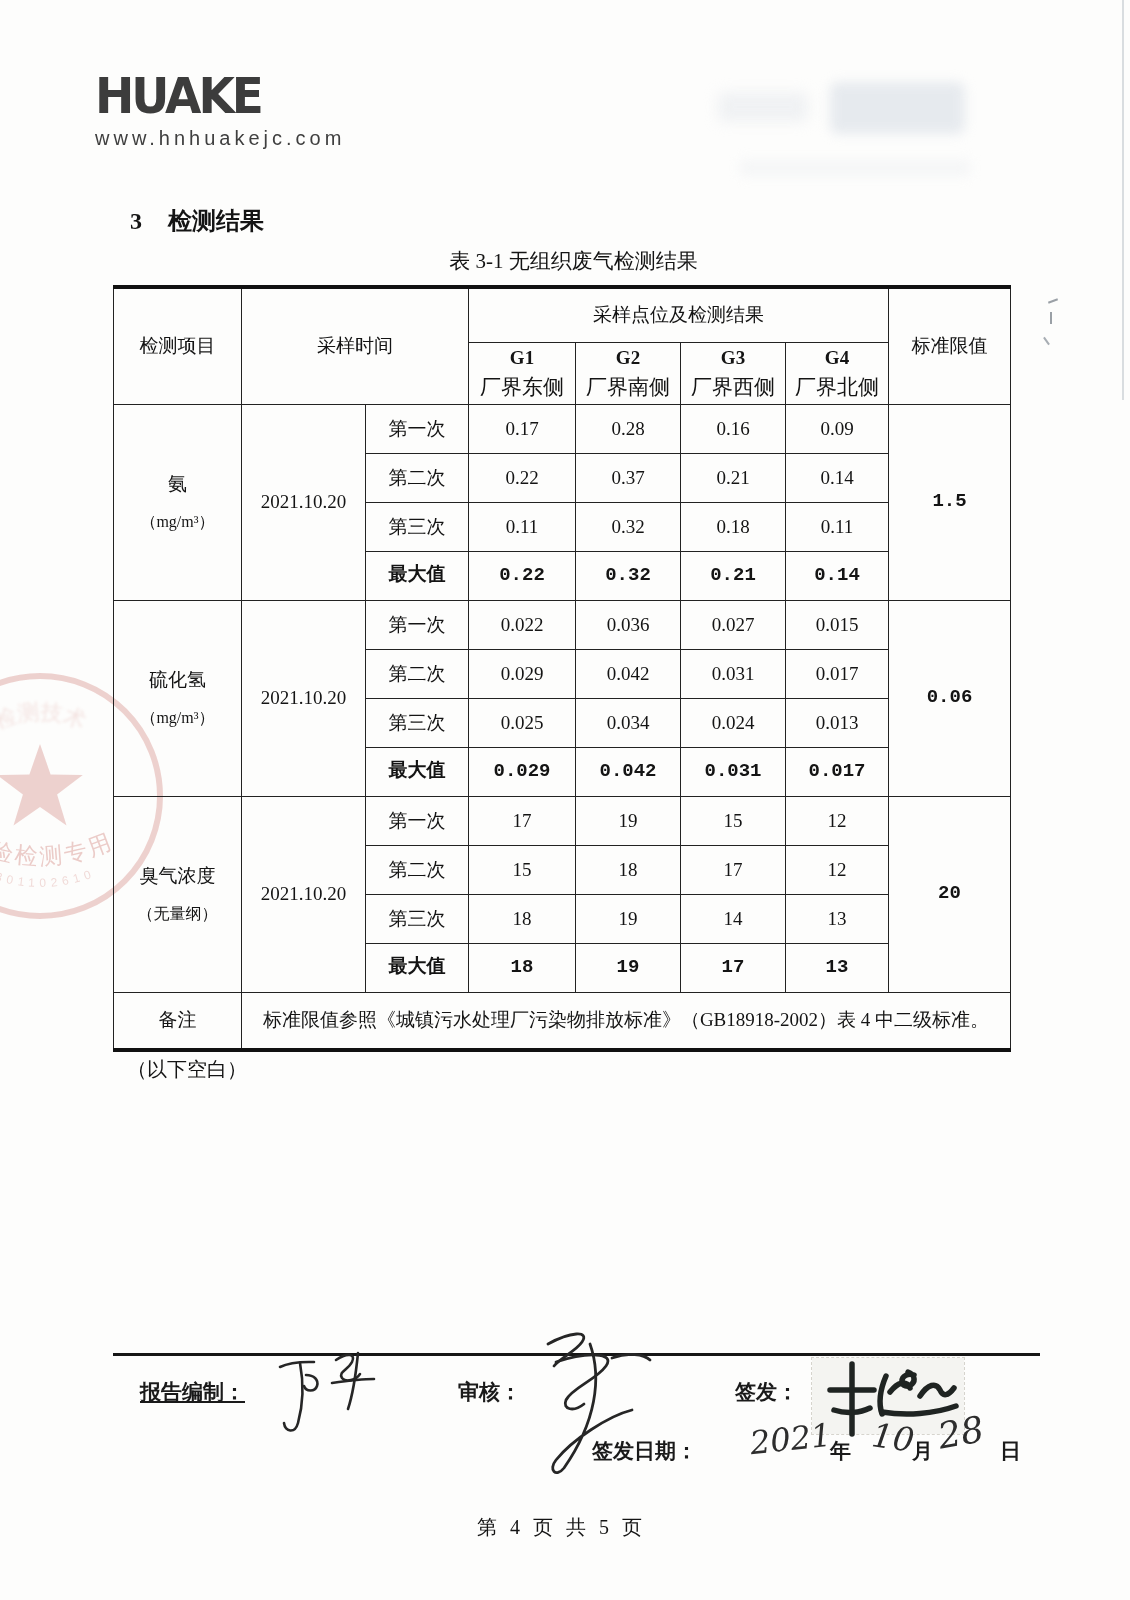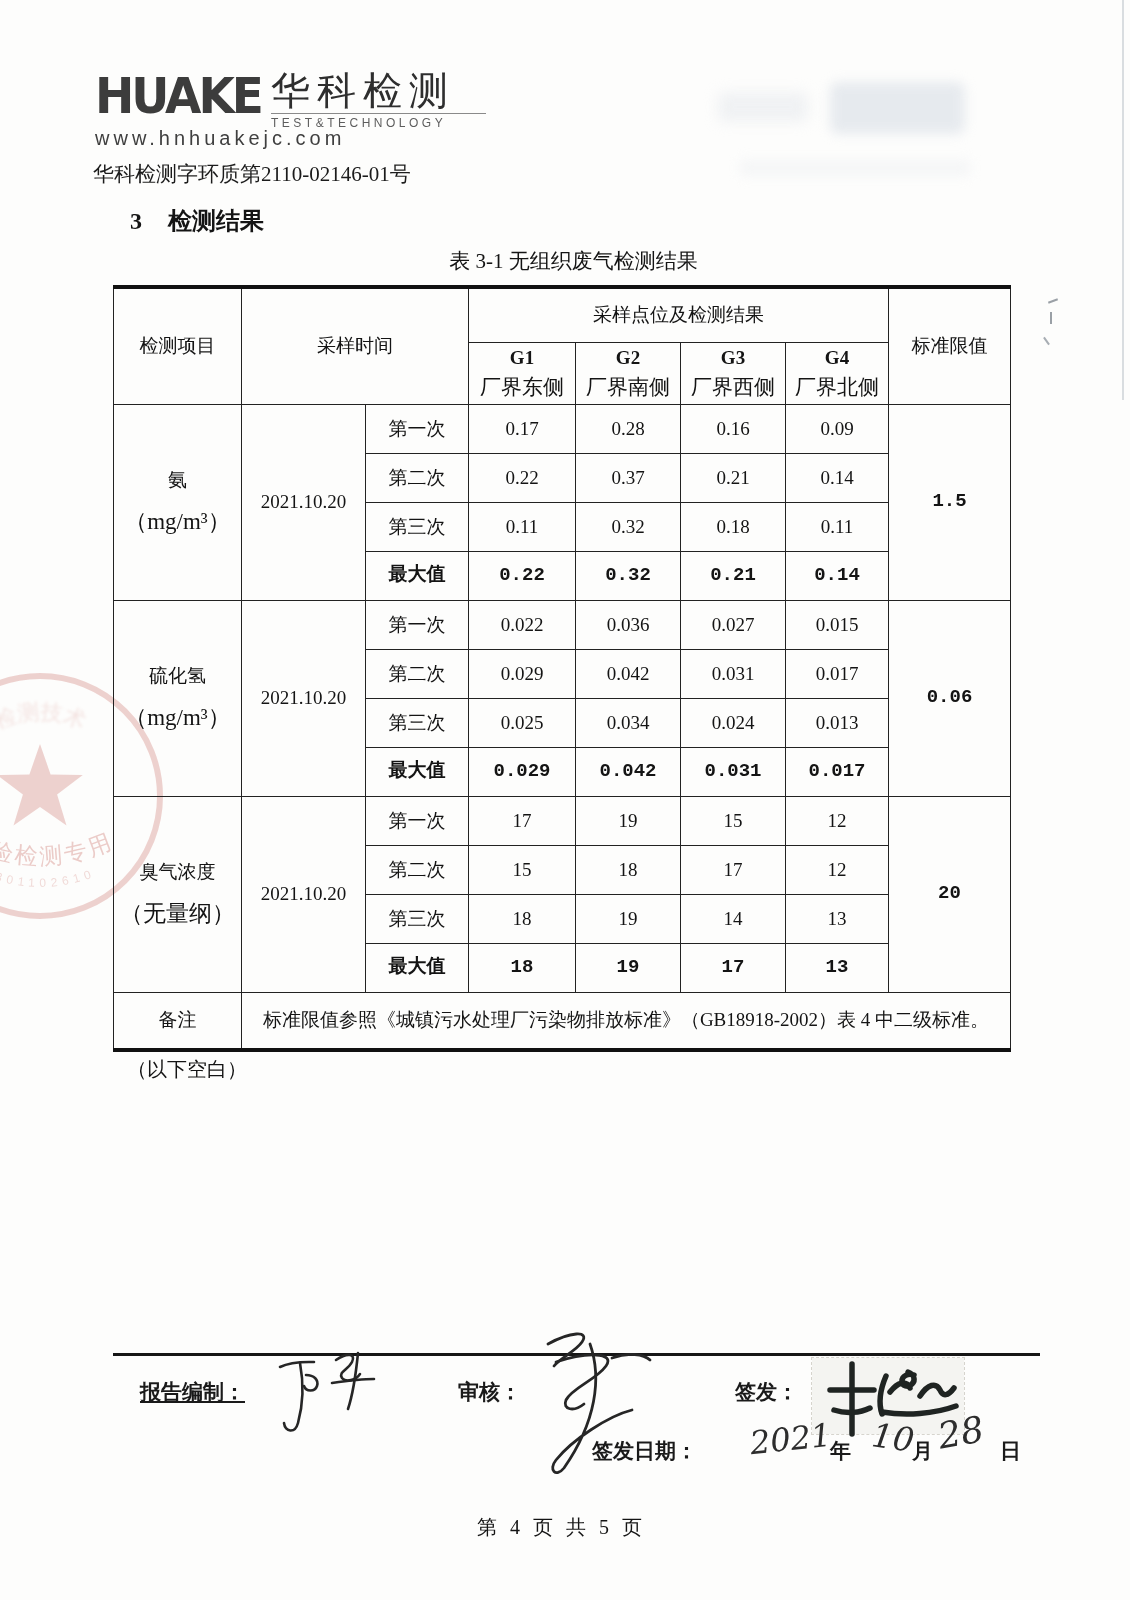--- a/index.html
+++ b/index.html
@@ -45,21 +45,21 @@
   table.results td{
     border:1px solid #222;
     text-align:center;vertical-align:middle;
     font-size:19px;padding:0;line-height:1.25;
     background:transparent;
   }
   td.group-head{font-size:19px;}
   .gcode{font-weight:bold;font-size:19px;margin-bottom:4px;}
   .gname{font-size:21px;}
   .item-line{font-size:19px;}
-  .unit-line{font-size:23px;margin-top:16px;}
+  .unit-line{font-size:16px;margin-top:16px;}
   .bold{font-weight:bold;font-family:Liberation Mono, monospace;}
   td.remark-cell{text-align:left;padding:6px 4px 6px 14px;font-size:17.5px;}
   
   .below-blank{position:absolute;left:127px;top:1056px;font-size:20px;}
   .page-footer{position:absolute;left:113px;top:1514px;width:897px;text-align:center;font-size:20px;letter-spacing:4px;}
   
   .sign-line{position:absolute;left:113px;top:1353px;width:927px;height:3px;background:#161616;}
   .sig-label{position:absolute;font-size:21px;font-weight:bold;color:#1a1a1a;}
   .hand{position:absolute;color:#2d2d2d;font-style:italic;font-family:"DejaVu Serif",serif;}
   .paste-box{
@@ -109,27 +109,22 @@
     <text font-size="23" fill="#c96a62" letter-spacing="3" style="font-family:'Liberation Serif',serif;">
       <textPath href="#arcBot" startOffset="50%" text-anchor="middle">检验检测专用</textPath>
     </text>
     <text font-size="12" fill="#cf7b74" letter-spacing="5" opacity="0.8" style="font-family:'Liberation Sans',sans-serif;">
       <textPath href="#arcSer" startOffset="50%" text-anchor="middle">4301102610</textPath>
     </text>
   </svg>
 
   <div class="logo-row">
     <div class="logo-mark">HUAKE</div>
-    <div class="logo-right">
-      <div class="logo-cn">华科检测</div>
-      <div class="logo-sub">TEST&amp;TECHNOLOGY</div>
-    </div>
   </div>
   <div class="website">www.hnhuakejc.com</div>
-  <div class="doc-number">华科检测字环质第2110-02146-01号</div>
 
   <div class="section-heading">
     <span class="num">3</span><span>检测结果</span>
   </div>
   <div class="table-title">表 3-1 无组织废气检测结果</div>
 
   <div class="tbl-wrap">
     <table class="results">
       <colgroup>
         <col style="width:128px">

